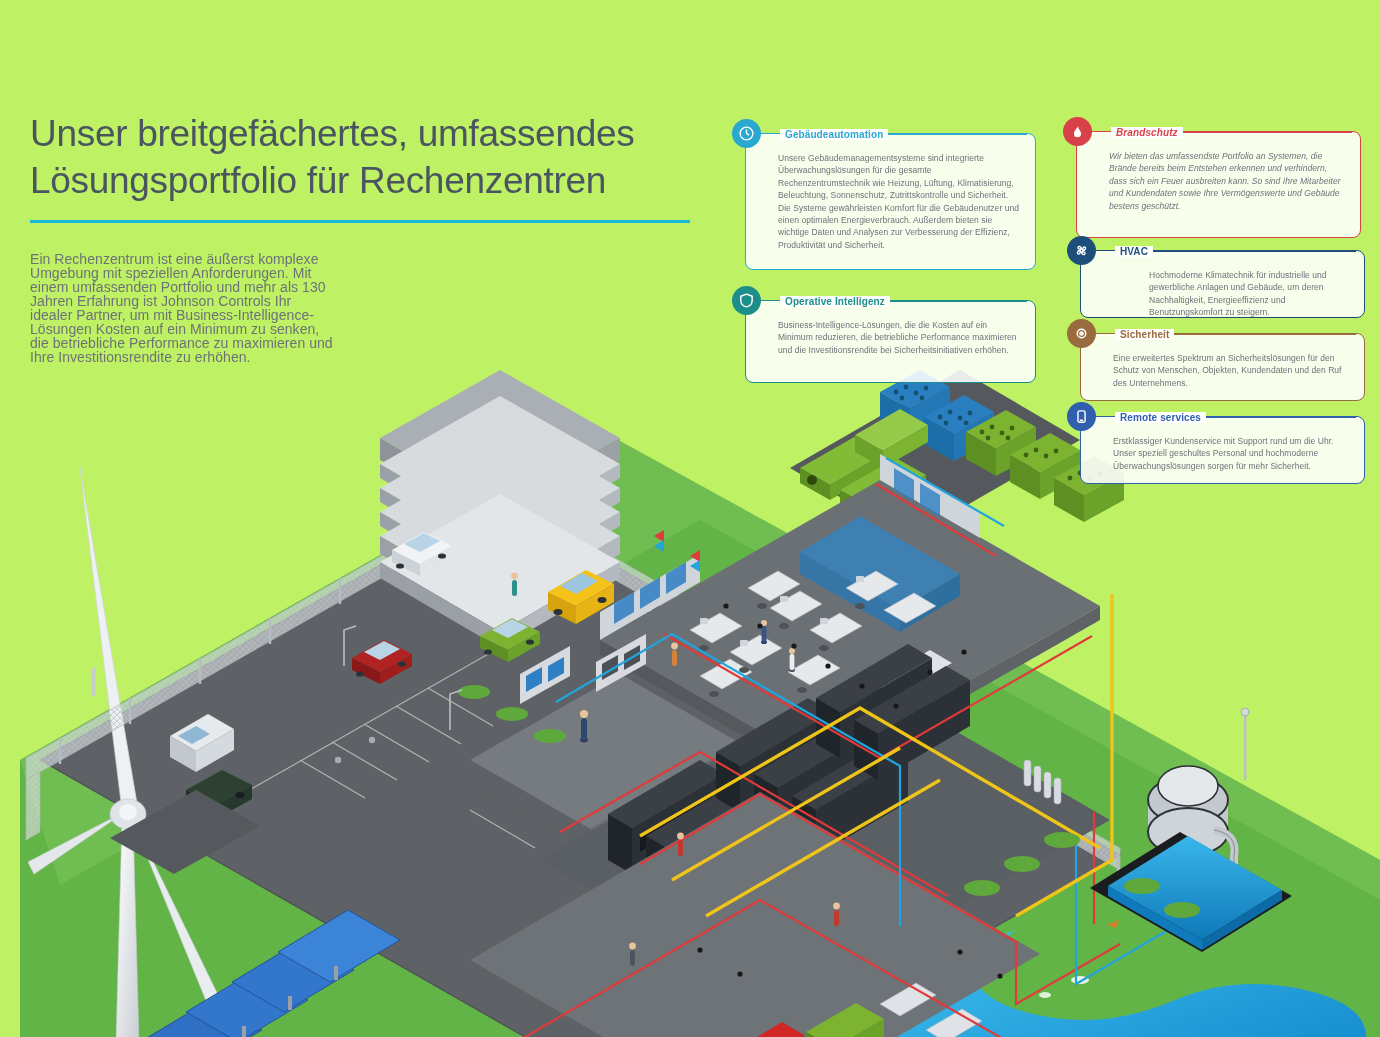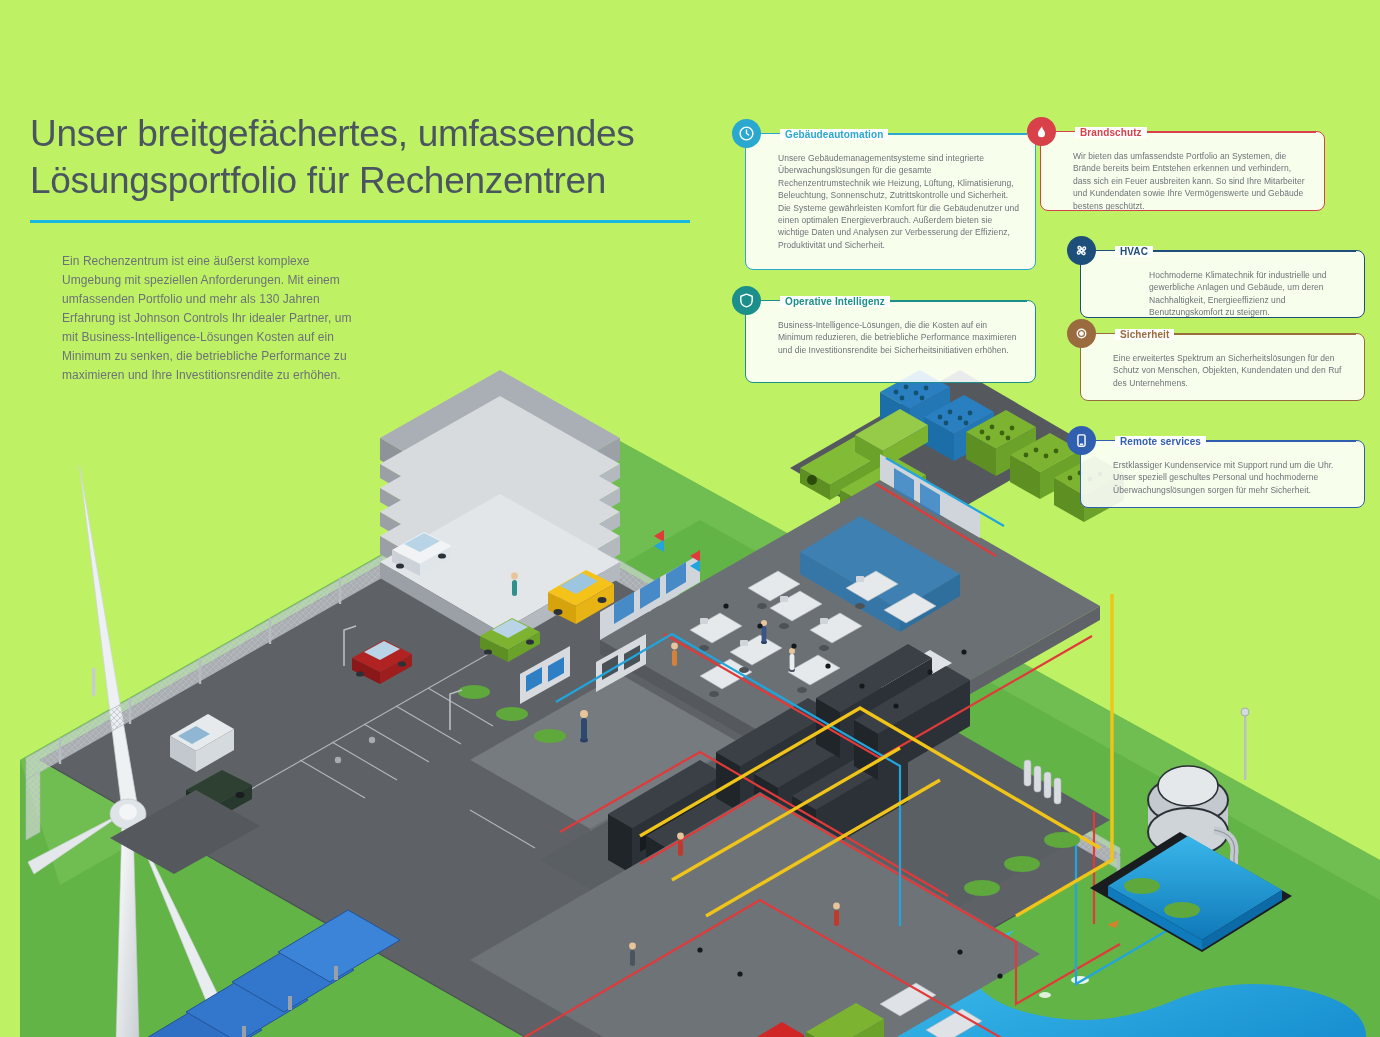--- a/index.html
+++ b/index.html
@@ -16,22 +16,22 @@
   .head-block { position: absolute; left: 30px; top: 110px; width: 660px; }
   .title-line {
     font-size: 37px; line-height: 47px; font-weight: 400;
     color: #4a5560; letter-spacing: -0.3px;
     font-family: "Liberation Sans", sans-serif;
   }
   .title-rule { margin-top: 16px; height: 3px; background: #18b8e0; width: 660px; }
 
   .intro-cols { position: absolute; left: 30px; top: 252px; width: 650px;
     display: flex; gap: 26px; }
-  .intro-col { width: 305px; font-size: 12px; line-height: 19px;
-    color: #6d7278; letter-spacing: 0.05px; margin-left: 32px; }
+  .intro-col { width: 305px; font-size: 14px; line-height: 14px;
+    color: #6d7278; letter-spacing: 0.05px; }
 
   
   .callout { position: absolute; background: rgba(255,255,255,0.88);
     border-style: solid; border-width: 1px; border-radius: 8px; }
   .callout .hdr { position: absolute; top: -8px; left: 34px; right: 8px;
     display: flex; align-items: center; height: 16px; }
   .callout .hdr-label { font-size: 10px; font-weight: 700; white-space: nowrap;
     background: #ffffff; padding: 0 5px; letter-spacing: 0.1px; }
   .callout .hdr-rule { flex: 1 1 auto; height: 1px; }
   .callout .body { font-size: 8.5px; line-height: 12.4px; color: #6d7278;
@@ -40,27 +40,27 @@
   .badge { position: absolute; left: -14px; top: -15px; width: 29px; height: 29px;
     border-radius: 50%; display: flex; align-items: center; justify-content: center;
     z-index: 5; }
   .badge svg { width: 17px; height: 17px; display: block; }
 
   
   #box-gebaeudeautomation { left: 745px; top: 133px; width: 291px; height: 137px;
     border-color: #2aa8cf; }
   #box-operative          { left: 745px; top: 293px; width: 291px; height: 83px;
     border-color: #1d8f8a; margin-top: 7px; }
-  #box-brandschutz        { left: 1040px; top: 131px; width: 285px; height: 80px;
-    border-color: #d9414a; }
+  #box-brandschutz        { left: 1076px; top: 131px; width: 285px; height: 107px;
+    border-color: #d9414a; font-style: italic; }
   #box-hvac               { left: 1080px; top: 250px; width: 285px; height: 68px;
     border-color: #1e4f7a; padding-left: 36px; }
   #box-sicherheit         { left: 1080px; top: 333px; width: 285px; height: 68px;
     border-color: #9a6b3e; }
-  #box-remote             { left: 1080px; top: 440px; width: 285px; height: 68px;
+  #box-remote             { left: 1080px; top: 416px; width: 285px; height: 68px;
     border-color: #2f5fae; }
 
   
   #scene { position: absolute; left: 0; top: 340px; width: 1380px; height: 697px; }
   #scene svg { display: block; width: 1380px; height: 697px; }
 </style>
 </head>
 <body>
 
 <div id="page">

